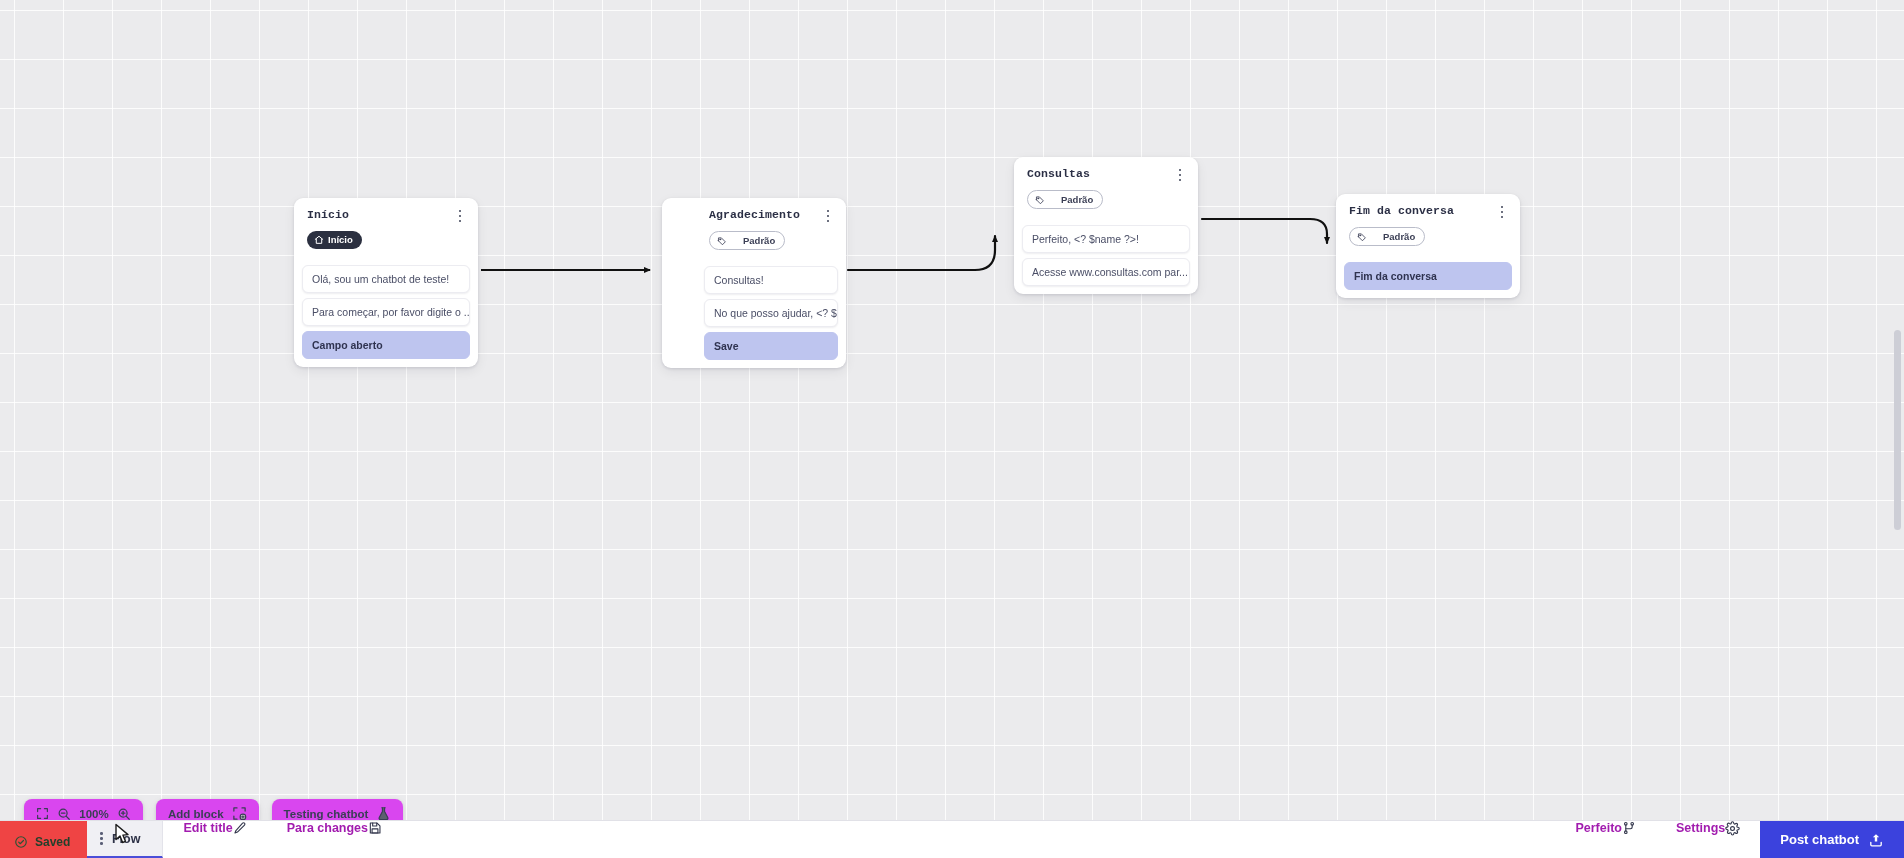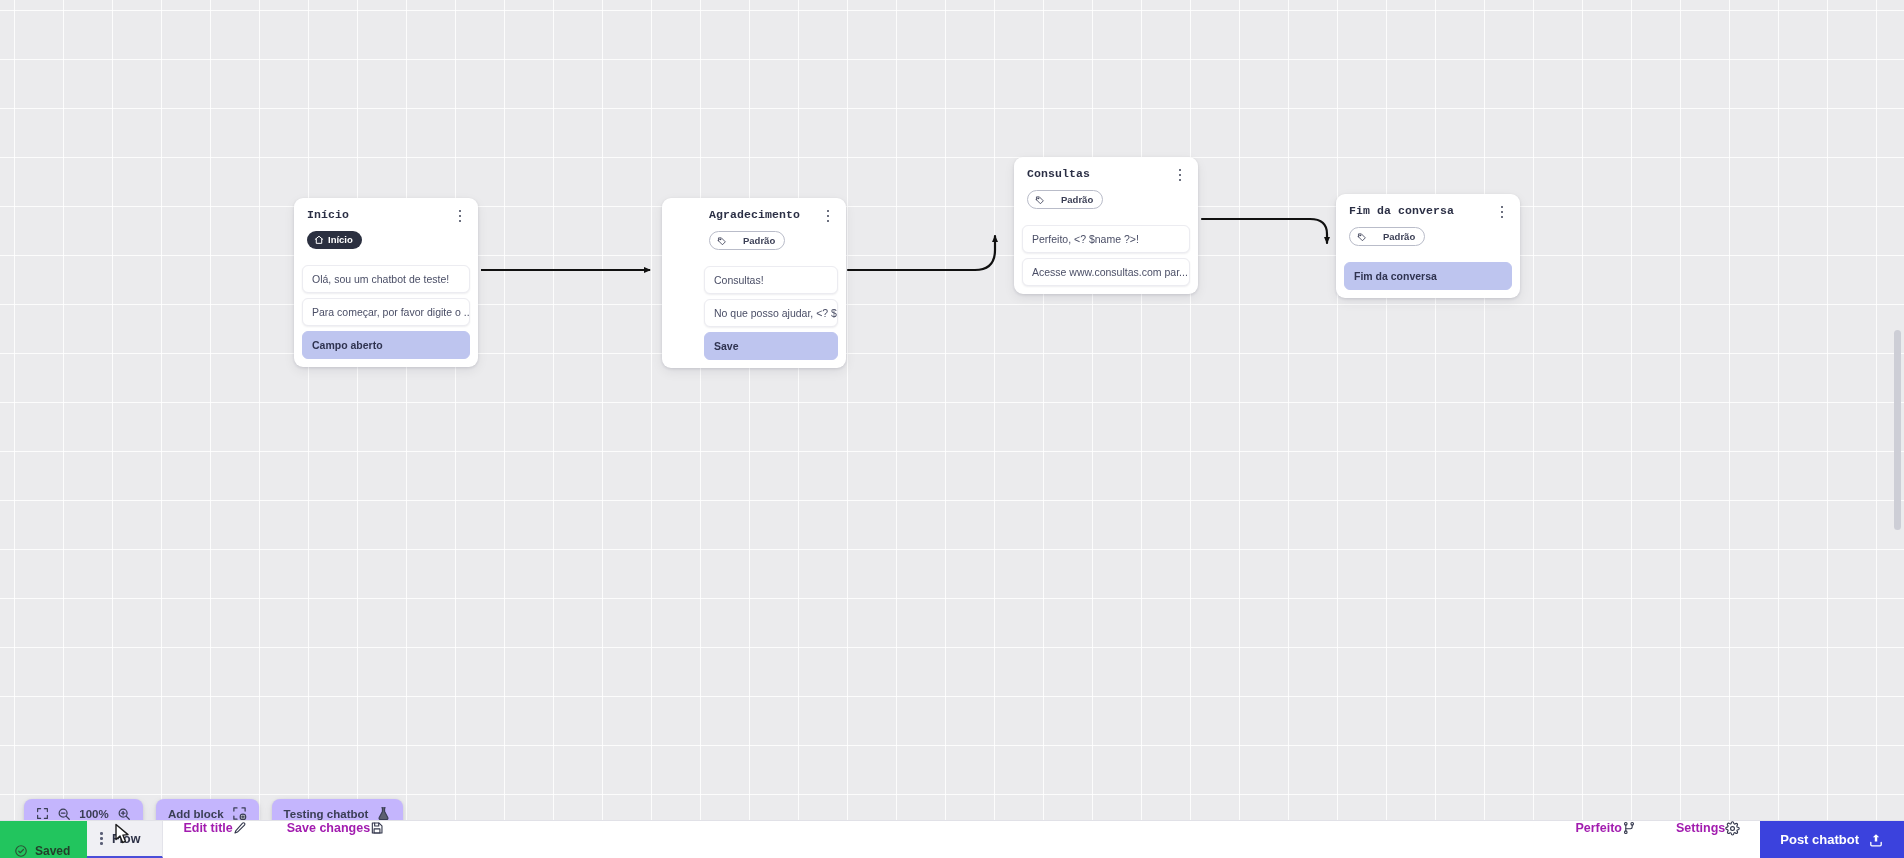--- a/index.html
+++ b/index.html
@@ -81,21 +81,21 @@
     background: #bec5ef;
     border-color: #bec5ef;
     color: #2f3350;
     font-weight: 700;
     box-shadow: none;
   }
 
   
   #toolbar { position:absolute; left:24px; bottom:30px; display:flex; gap:13px; align-items:center; z-index: 6;}
   .tool {
-    background:#c4b5fd; border-radius:8px;
+    background:#d946ef; border-radius:8px;
     box-shadow:0 1px 3px rgba(20,20,43,.14), 0 3px 10px rgba(20,20,43,.07);
     height:29px; display:flex; align-items:center; gap:8px;
     padding:0 12px; font-size:11.5px; color:#3a3e55; font-weight:600;
     cursor:pointer; white-space:nowrap;
   }
   .tool .zoomval { font-weight:600; font-size:11.5px; min-width:30px; text-align:center;}
   .ic { display:inline-flex; align-items:center; justify-content:center; }
 
   
   #hscroll {
@@ -113,23 +113,23 @@
 
   
   #statusbar {
     position:absolute; left:0; bottom:0; width:1904px; height:38px;
     background:#fff; border-top:1px solid #e1e1e7;
     display:flex; align-items:stretch; justify-content:space-between;
     z-index: 10;
   }
   #sb-left, #sb-right { display:flex; align-items:stretch; }
   .saved {
-    display:flex; align-items:flex-end; gap:7px;
-    background:#22c55e; color:#23402b;
-    padding:7px 17px 0 14px; font-size:12px; font-weight:600;
+    display:flex; align-items:flex-start; gap:7px;
+    background:#ef4444; color:#23402b;
+    padding:14px 17px 0 14px; font-size:12px; font-weight:600;
   }
   .tab-flow {
     display:flex; align-items:center; gap:4px;
     padding:0 22px 0 6px;
     background:#f0f0f4;
     border-right:1px solid #e3e3ea;
     border-bottom:2px solid #4a4ed8;
     font-size:12.5px; font-weight:700; color:#2e3247;
     position:relative; cursor:pointer;
   }
@@ -356,21 +356,21 @@
     </div>
     <div class="sb-btn">
       <span>Edit title</span>
       <span class="ic">
         <svg width="14" height="14" viewBox="0 0 24 24" fill="none" stroke="#33374c" stroke-width="1.9" stroke-linecap="round" stroke-linejoin="round">
           <path d="M16.4 3.6a2.3 2.3 0 1 1 3.3 3.3L7.6 19 3.4 20.6 5 16.4 16.4 3.6Z"></path>
         </svg>
       </span>
     </div>
     <div class="sb-btn">
-      <span>Save changes</span>
+      <span>Para changes</span>
       <span class="ic">
         <svg width="14" height="14" viewBox="0 0 24 24" fill="none" stroke="#33374c" stroke-width="1.9" stroke-linecap="round" stroke-linejoin="round">
           <path d="M4 3.5h11.5L20.5 8.5V20.5H4V3.5Z"></path>
             <path d="M8 3.5v5h7v-5"></path>
             <path d="M7 13.5h10v7H7v-7Z"></path>
         </svg>
       </span>
     </div>
   </div>
 

